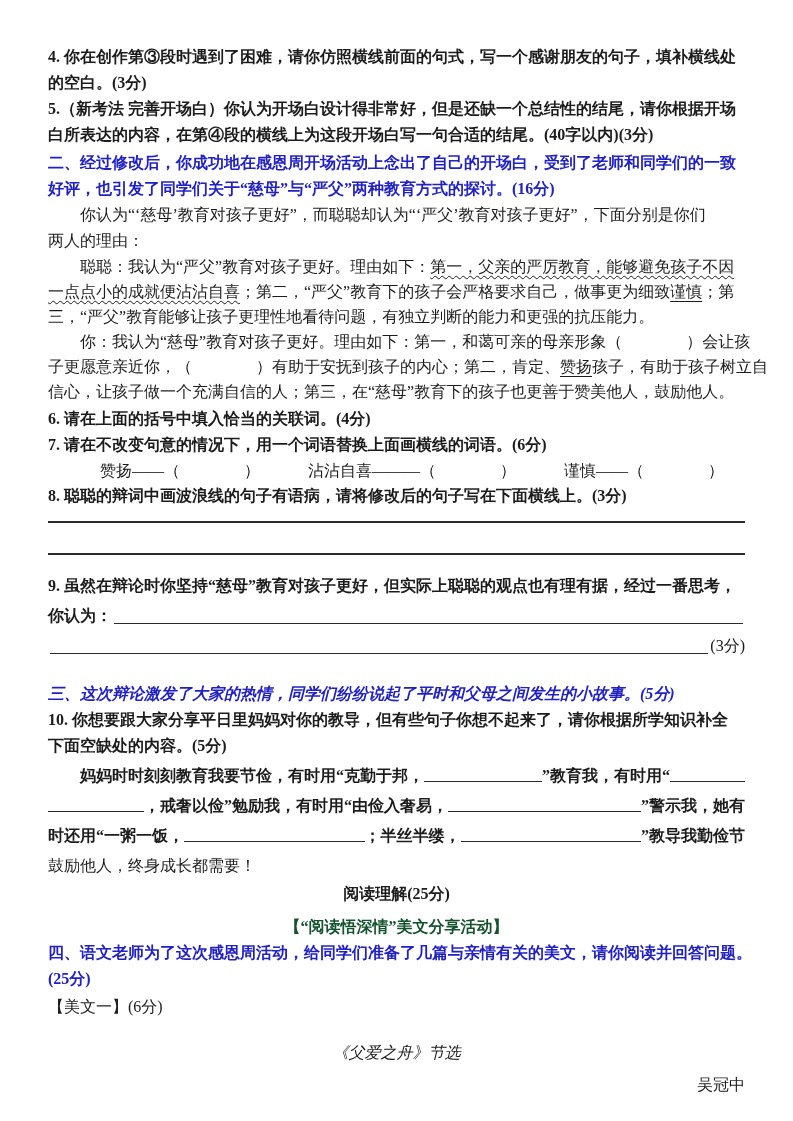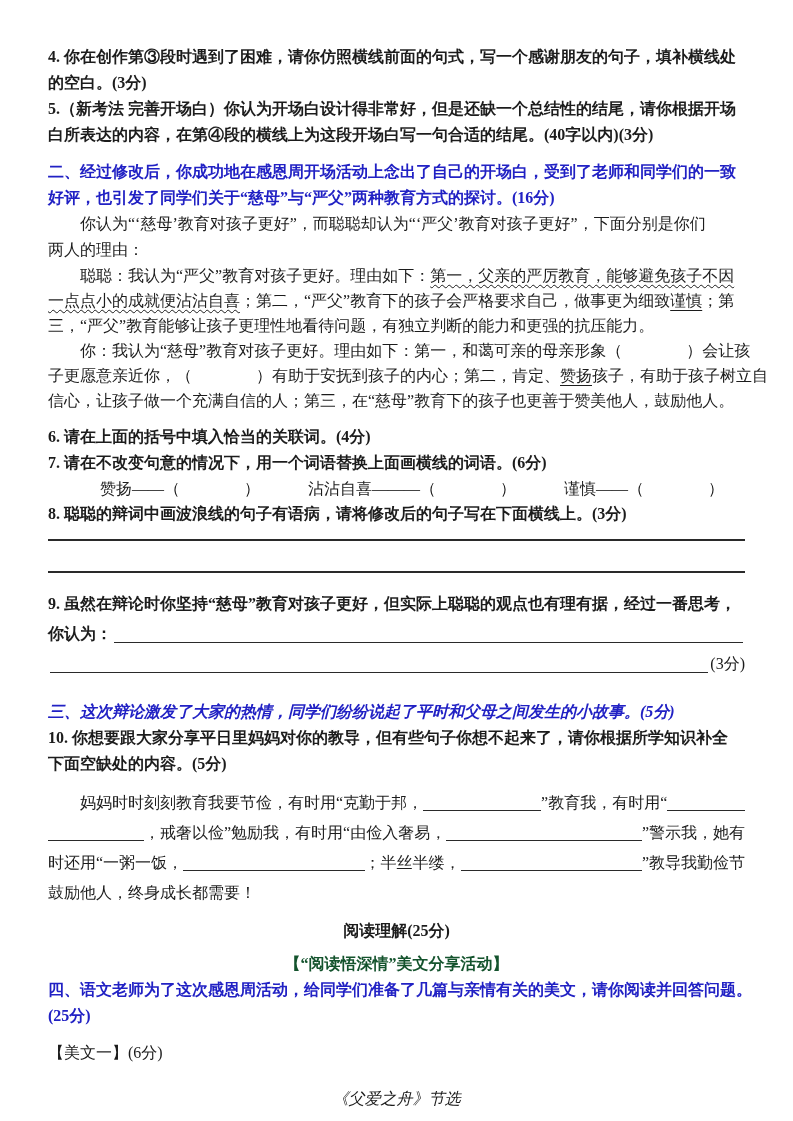--- a/index.html
+++ b/index.html
@@ -23,28 +23,28 @@
   .red{color:#14532d;}
   .center{text-align:center;}
   .indent{text-indent:2em;}
   .pad3{padding-left:52px;}
   .seg-plain{}
   .seg-u{text-decoration-line:underline;text-underline-offset:4px;text-decoration-thickness:1px;}
   .seg-wavy{text-decoration-line:underline;text-decoration-style:wavy;text-underline-offset:3px;text-decoration-thickness:1px;}
   .answer-line{border-bottom:2px solid #2a2a2a;height:0;}
   .al-1{margin-top:12px;}
   .al-2{margin-top:30px;}
-  .flexline{display:flex;align-items:center;}
+  .flexline{display:flex;align-items:flex-start;}
   .fill-blank{flex:1;border-bottom:1.5px solid #2a2a2a;height:22px;margin:0 2px 5px 2px;}
-  .fill-row{display:flex;align-items:center;line-height:30px;}
+  .fill-row{display:flex;align-items:flex-start;line-height:30px;font-weight:bold;}
   .fill-row span{white-space:pre;}
   .blank{display:inline-block;border-bottom:1px solid #2a2a2a;height:20px;margin-bottom:5px;flex:0 0 auto;}
   .blank.fill{flex:1 1 auto;}
-  .mt2{margin-top:11px;}.mt4{margin-top:20px;font-style:italic;}.mt6{margin-top:6px;text-align:right;}.mt7{margin-top:7px;}
-  .mt8{margin-top:0;}.mt10{margin-top:10px;text-align:center;}.mt16{margin-top:16px;}
+  .mt2{margin-top:2px;}.mt4{margin-top:20px;font-style:italic;}.mt6{margin-top:6px;text-align:right;}.mt7{margin-top:7px;}
+  .mt8{margin-top:0;}.mt10{text-align:center;}.mt16{margin-top:16px;}
 </style>
 </head>
 <body>
 
 <div class="page">
 
   <div class="bold lh26">
     <div class="line">4. 你在创作第③段时遇到了困难，请你仿照横线前面的句式，写一个感谢朋友的句子，填补横线处</div>
     <div class="line">的空白。(3分)</div>
   </div>

